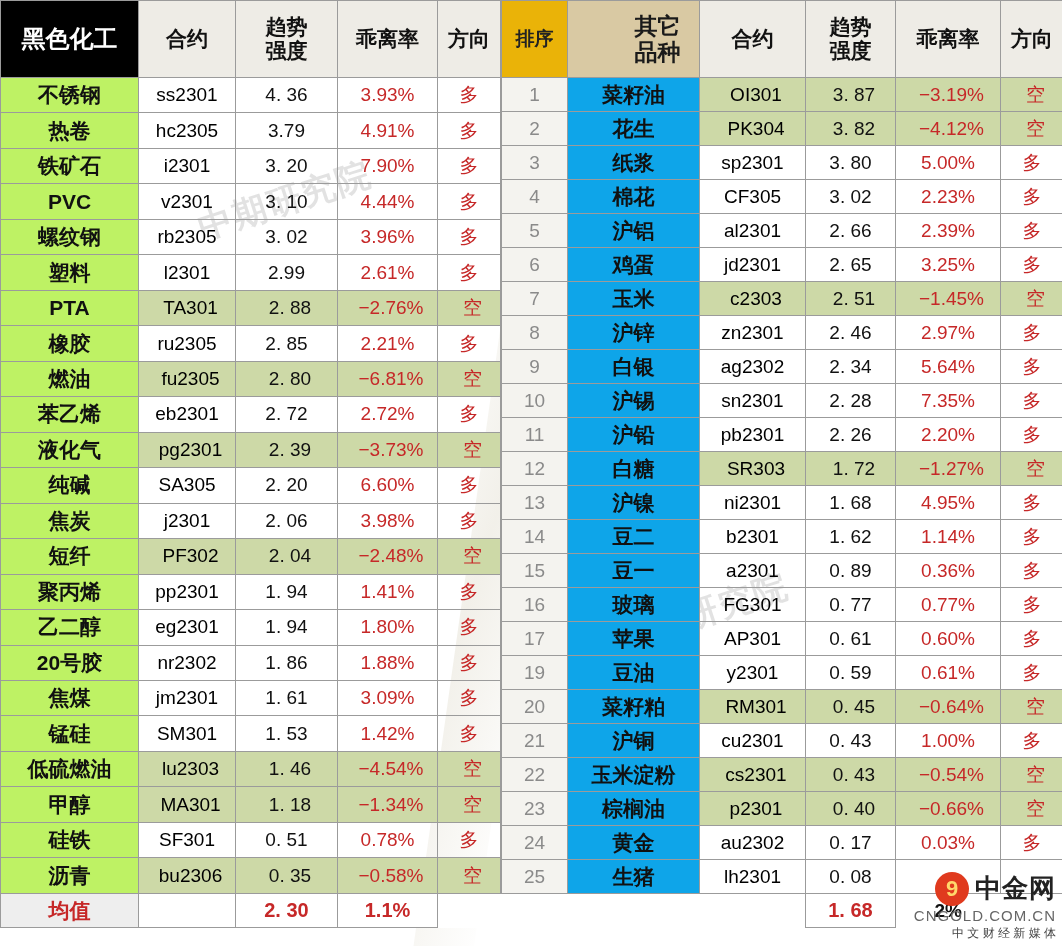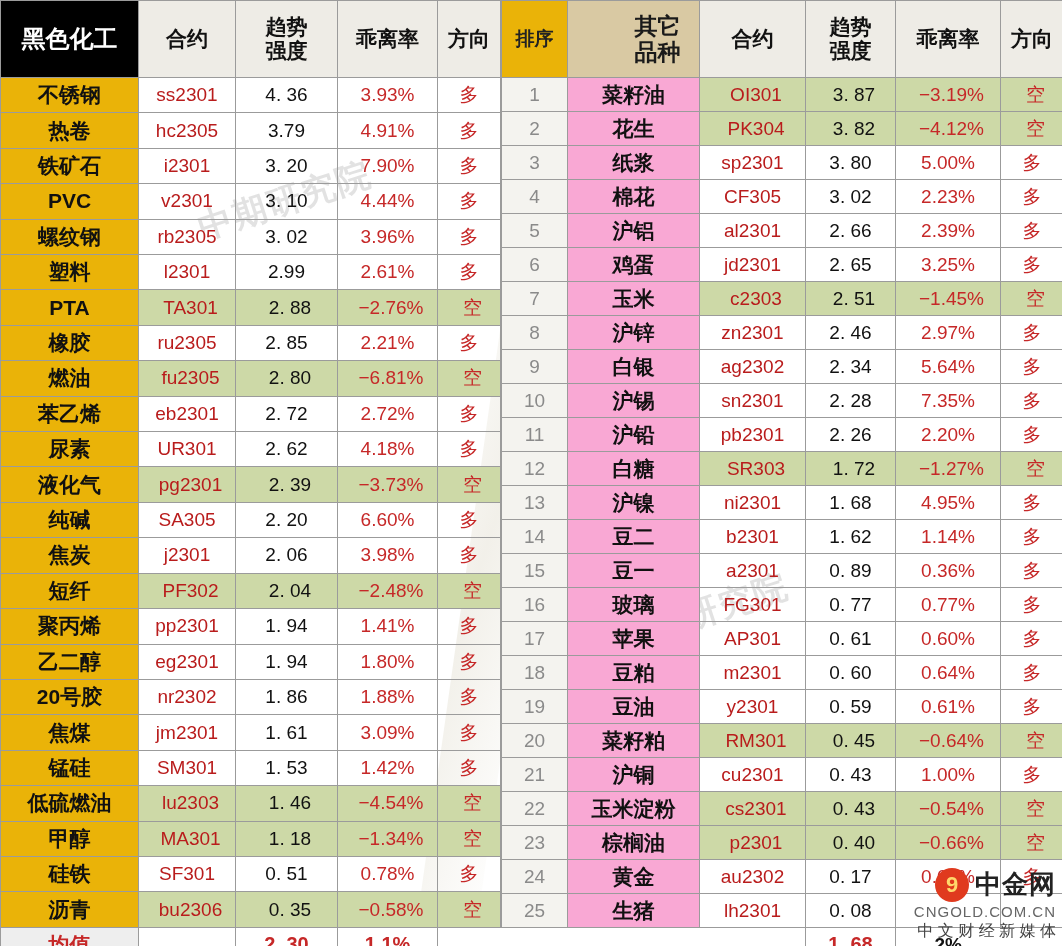--- a/index.html
+++ b/index.html
@@ -84,34 +84,34 @@
     height: 76px;
     background: #eceae4;
     line-height: 1.15;
   }
   .hdr.cat-left { background: #000000; color: #ffffff; font-size: 24px; }
   .hdr.cat-right { background: #d9c9a3; color: #1a1a1a; font-size: 23px; padding-left: 48px; }
   .hdr.rank { background: #eab308; color: #222; }
   .hdr.plain { background: #eeece6; }
 
   .cat {
-    background: #eab308;
+    background: #bef264;
     font-weight: bold;
     font-size: 21px;
     color: #111;
   }
   .cat.right-cat {
-    background: #f9a8d4;
+    background: #0ea5e9;
   }
   .rank {
     background: #f4f3ef;
     color: #8a8a8a;
     font-size: 19px;
   }
-  .contract { color: #b91c1c; }
+  .contract { color: #000000; }
   .num { color: #111; }
   .pct { color: #c62828; }
   .dir { color: #c62828; }
   td.greenbg { background: #cdd9a7; padding-left: 7px; }
 
   .mean-row td {
     background: #ffffff;
     font-weight: bold;
   }
   .mean-row td.label {
@@ -158,21 +158,21 @@
     letter-spacing: 1px;
     font-family: Liberation Mono, monospace;
   }
   .logo-sub {
     font-size: 15px;
     color: #666;
     letter-spacing: 1px;
     margin-top: 1px;
   }
   .logo-sub2 {
-    font-size: 16px;
+    font-size: 12px;
     color: #444;
     margin-top: 1px;
   }
 </style>
 </head>
 <body>
 
 <div id="page">
 
   <div class="diag-band"></div>
@@ -263,27 +263,20 @@
             <td class="contract greenbg">fu2305</td>
             <td class="num greenbg">2. 80</td>
             <td class="pct greenbg">−6.81%</td>
             <td class="dir greenbg">空</td>
           </tr>
           <tr>
             <td class="cat">苯乙烯</td>
             <td class="contract">eb2301</td>
             <td class="num">2. 72</td>
             <td class="pct">2.72%</td>
-            <td class="dir">多</td>
-          </tr>
-          <tr>
-            <td class="cat">尿素</td>
-            <td class="contract">UR301</td>
-            <td class="num">2. 62</td>
-            <td class="pct">4.18%</td>
             <td class="dir">多</td>
           </tr>
           <tr>
             <td class="cat">液化气</td>
             <td class="contract greenbg">pg2301</td>
             <td class="num greenbg">2. 39</td>
             <td class="pct greenbg">−3.73%</td>
             <td class="dir greenbg">空</td>
           </tr>
           <tr>
@@ -538,28 +531,20 @@
           </tr>
           <tr>
             <td class="rank">17</td>
             <td class="cat right-cat">苹果</td>
             <td class="contract">AP301</td>
             <td class="num">0. 61</td>
             <td class="pct">0.60%</td>
             <td class="dir">多</td>
           </tr>
           <tr>
-            <td class="rank">18</td>
-            <td class="cat right-cat">豆粕</td>
-            <td class="contract">m2301</td>
-            <td class="num">0. 60</td>
-            <td class="pct">0.64%</td>
-            <td class="dir">多</td>
-          </tr>
-          <tr>
             <td class="rank">19</td>
             <td class="cat right-cat">豆油</td>
             <td class="contract">y2301</td>
             <td class="num">0. 59</td>
             <td class="pct">0.61%</td>
             <td class="dir">多</td>
           </tr>
           <tr>
             <td class="rank">20</td>
             <td class="cat right-cat">菜籽粕</td>

